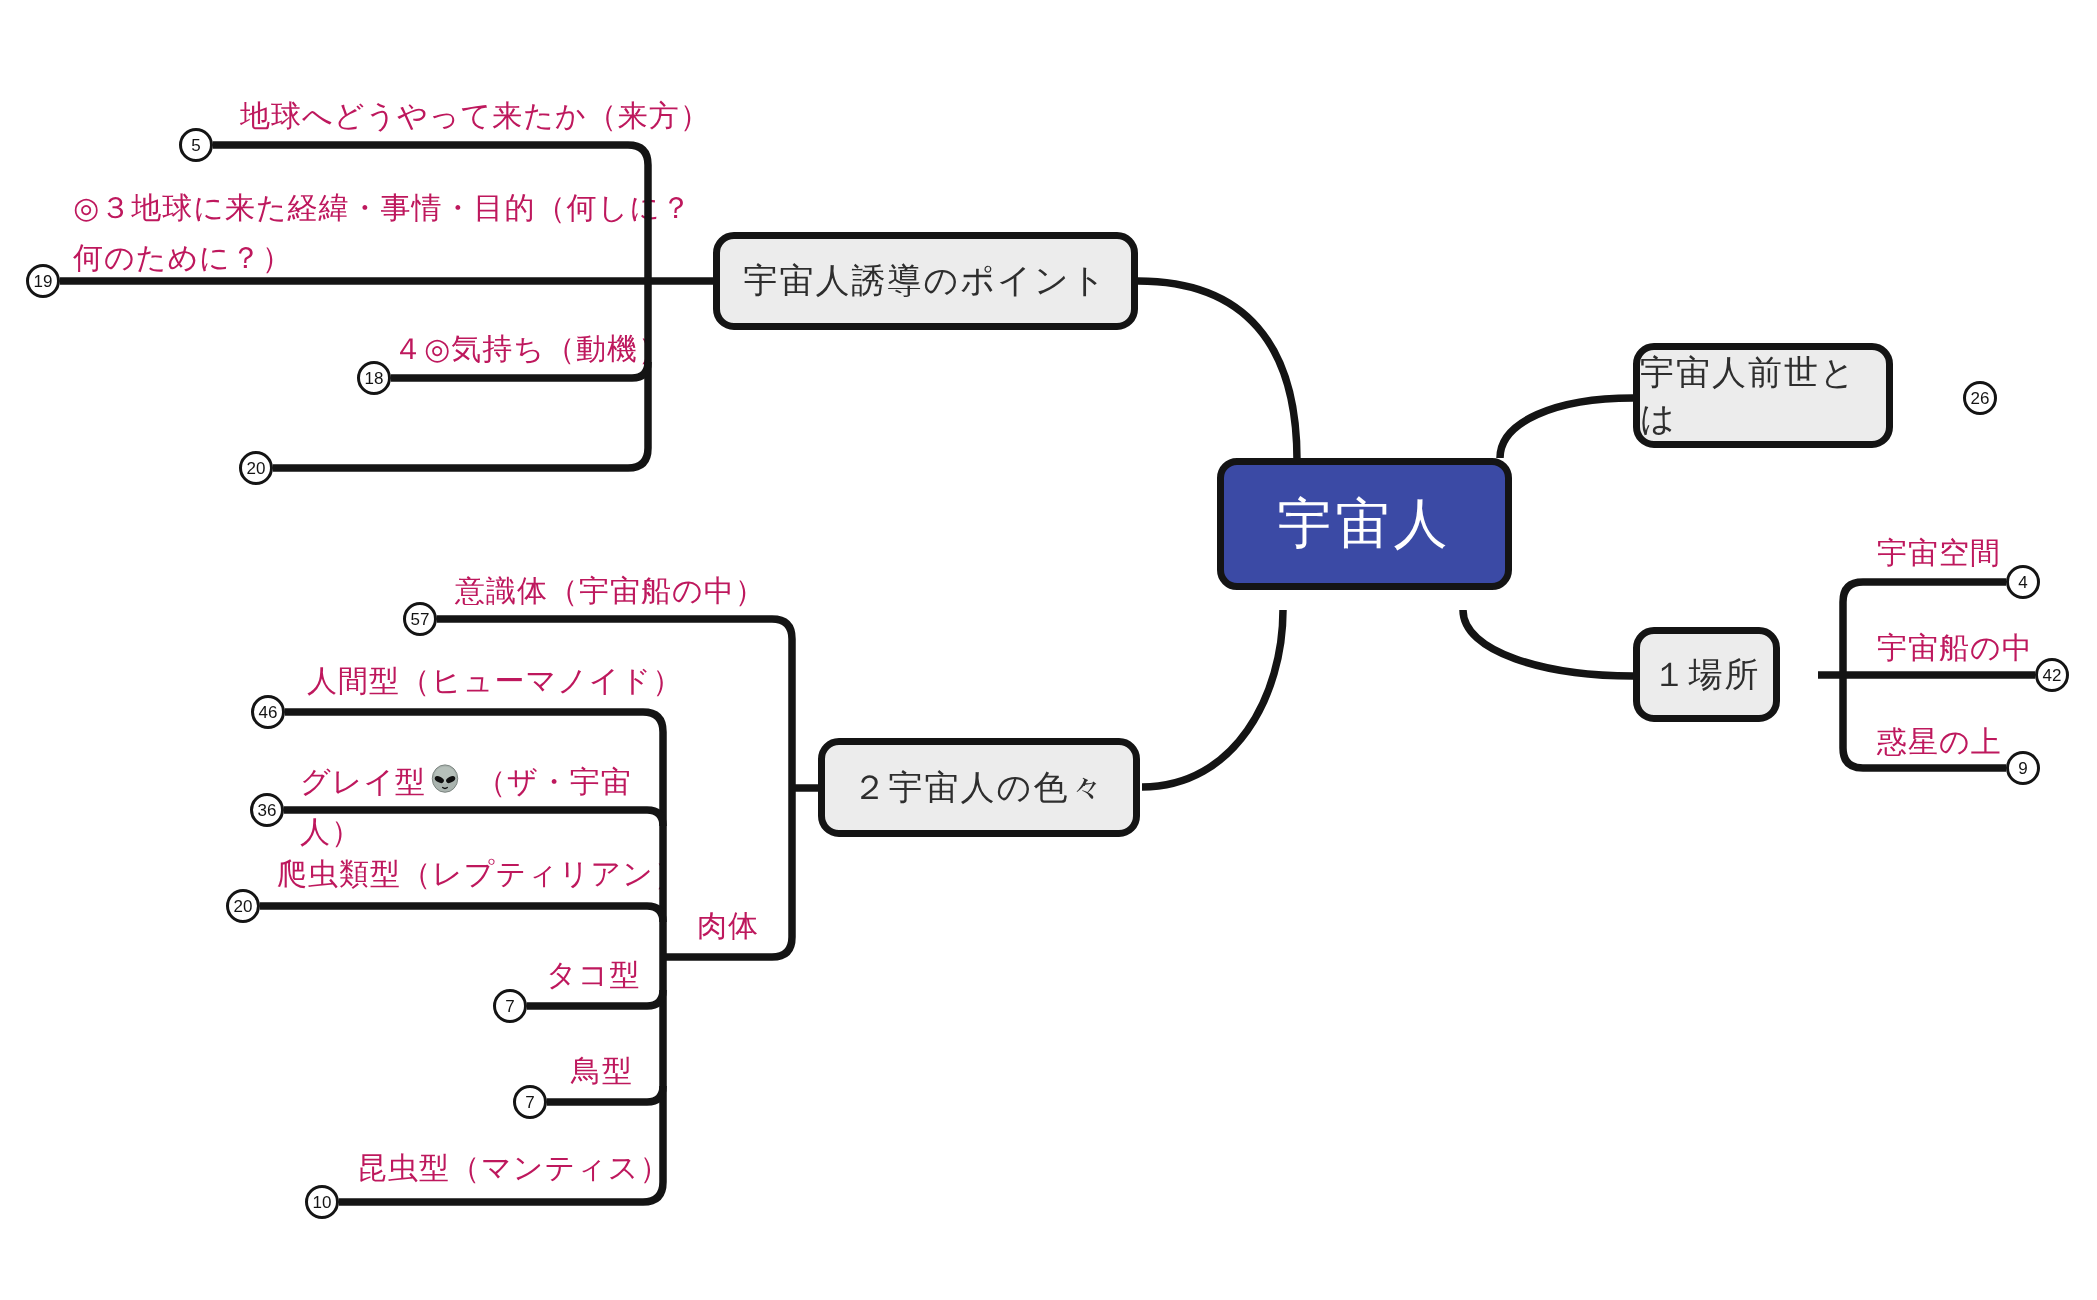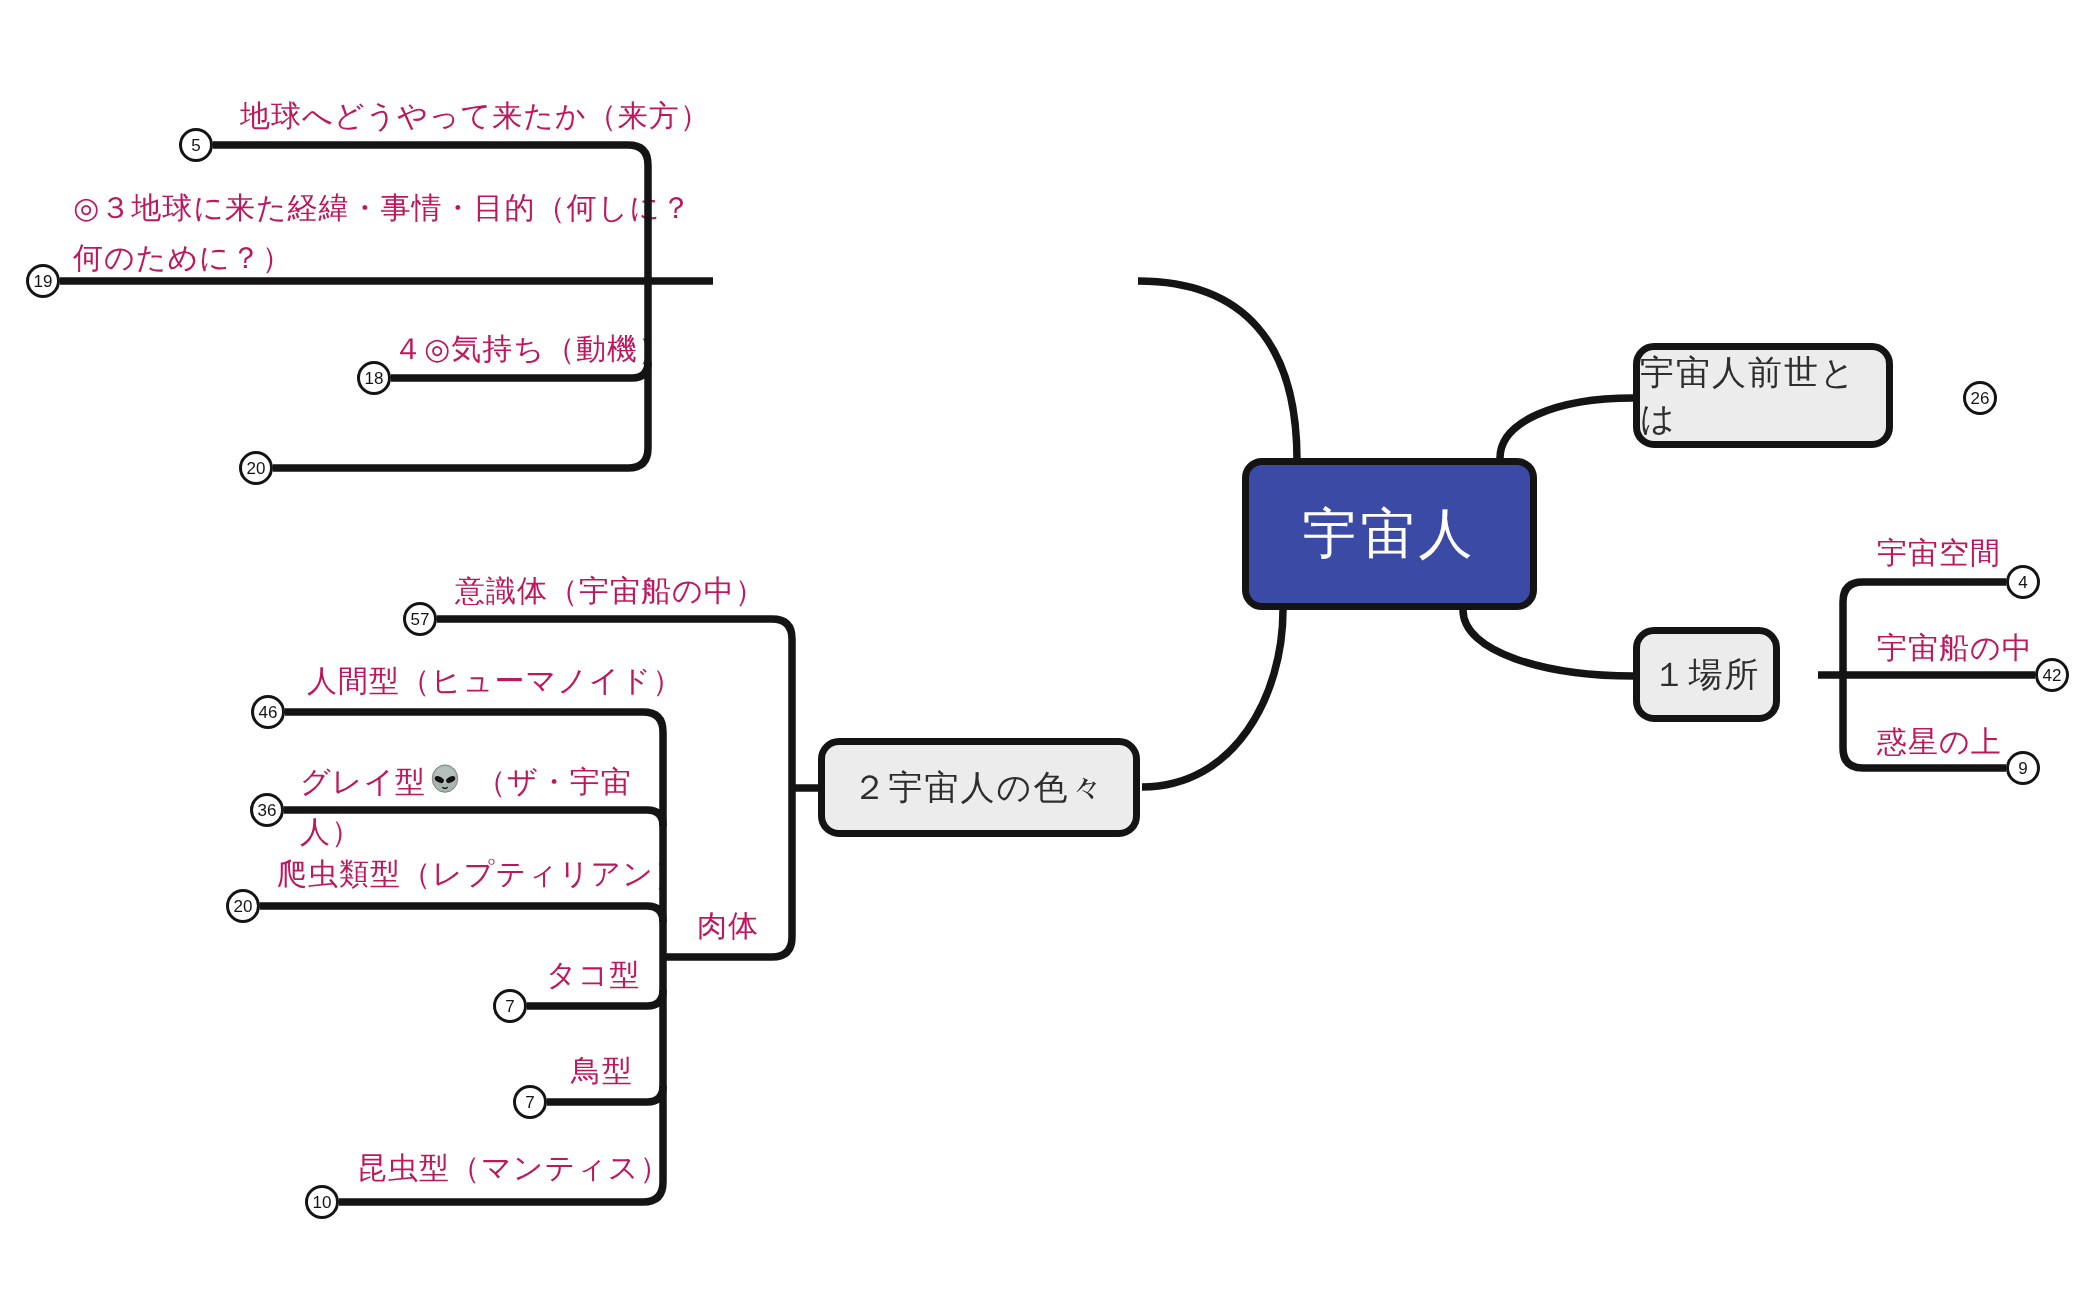--- a/index.html
+++ b/index.html
@@ -81,21 +81,24 @@
   </div>
   <div class="label" style="left:277px;top:854px;">爬虫類型（レプティリアン）</div>
   <div class="label" style="left:546px;top:955px;">タコ型</div>
   <div class="label" style="left:571px;top:1051px;">鳥型</div>
   <div class="label" style="left:357px;top:1148px;">昆虫型（マンティス）</div>
 
   <div class="label" style="left:1877px;top:533px;">宇宙空間</div>
   <div class="label" style="left:1877px;top:628px;">宇宙船の中</div>
   <div class="label" style="left:1877px;top:722px;">惑星の上</div>
 
-  <div class="box center" style="left:1242px;top:458px;width:295px;height:152px;">
+  <div class="box" style="left:713px;top:232px;width:425px;height:98px;">
+    <span>宇宙人誘導のポイント</span>
+  </div>
+  <div class="box center" style="left:1217px;top:458px;width:295px;height:132px;">
     <span>宇宙人</span>
   </div>
   <div class="box" style="left:1633px;top:343px;width:260px;height:105px;">
     <span>宇宙人前世とは</span>
   </div>
   <div class="box" style="left:1633px;top:627px;width:147px;height:95px;">
     <span>１場所</span>
   </div>
   <div class="box" style="left:818px;top:738px;width:322px;height:99px;">
     <span>２宇宙人の色々</span>

